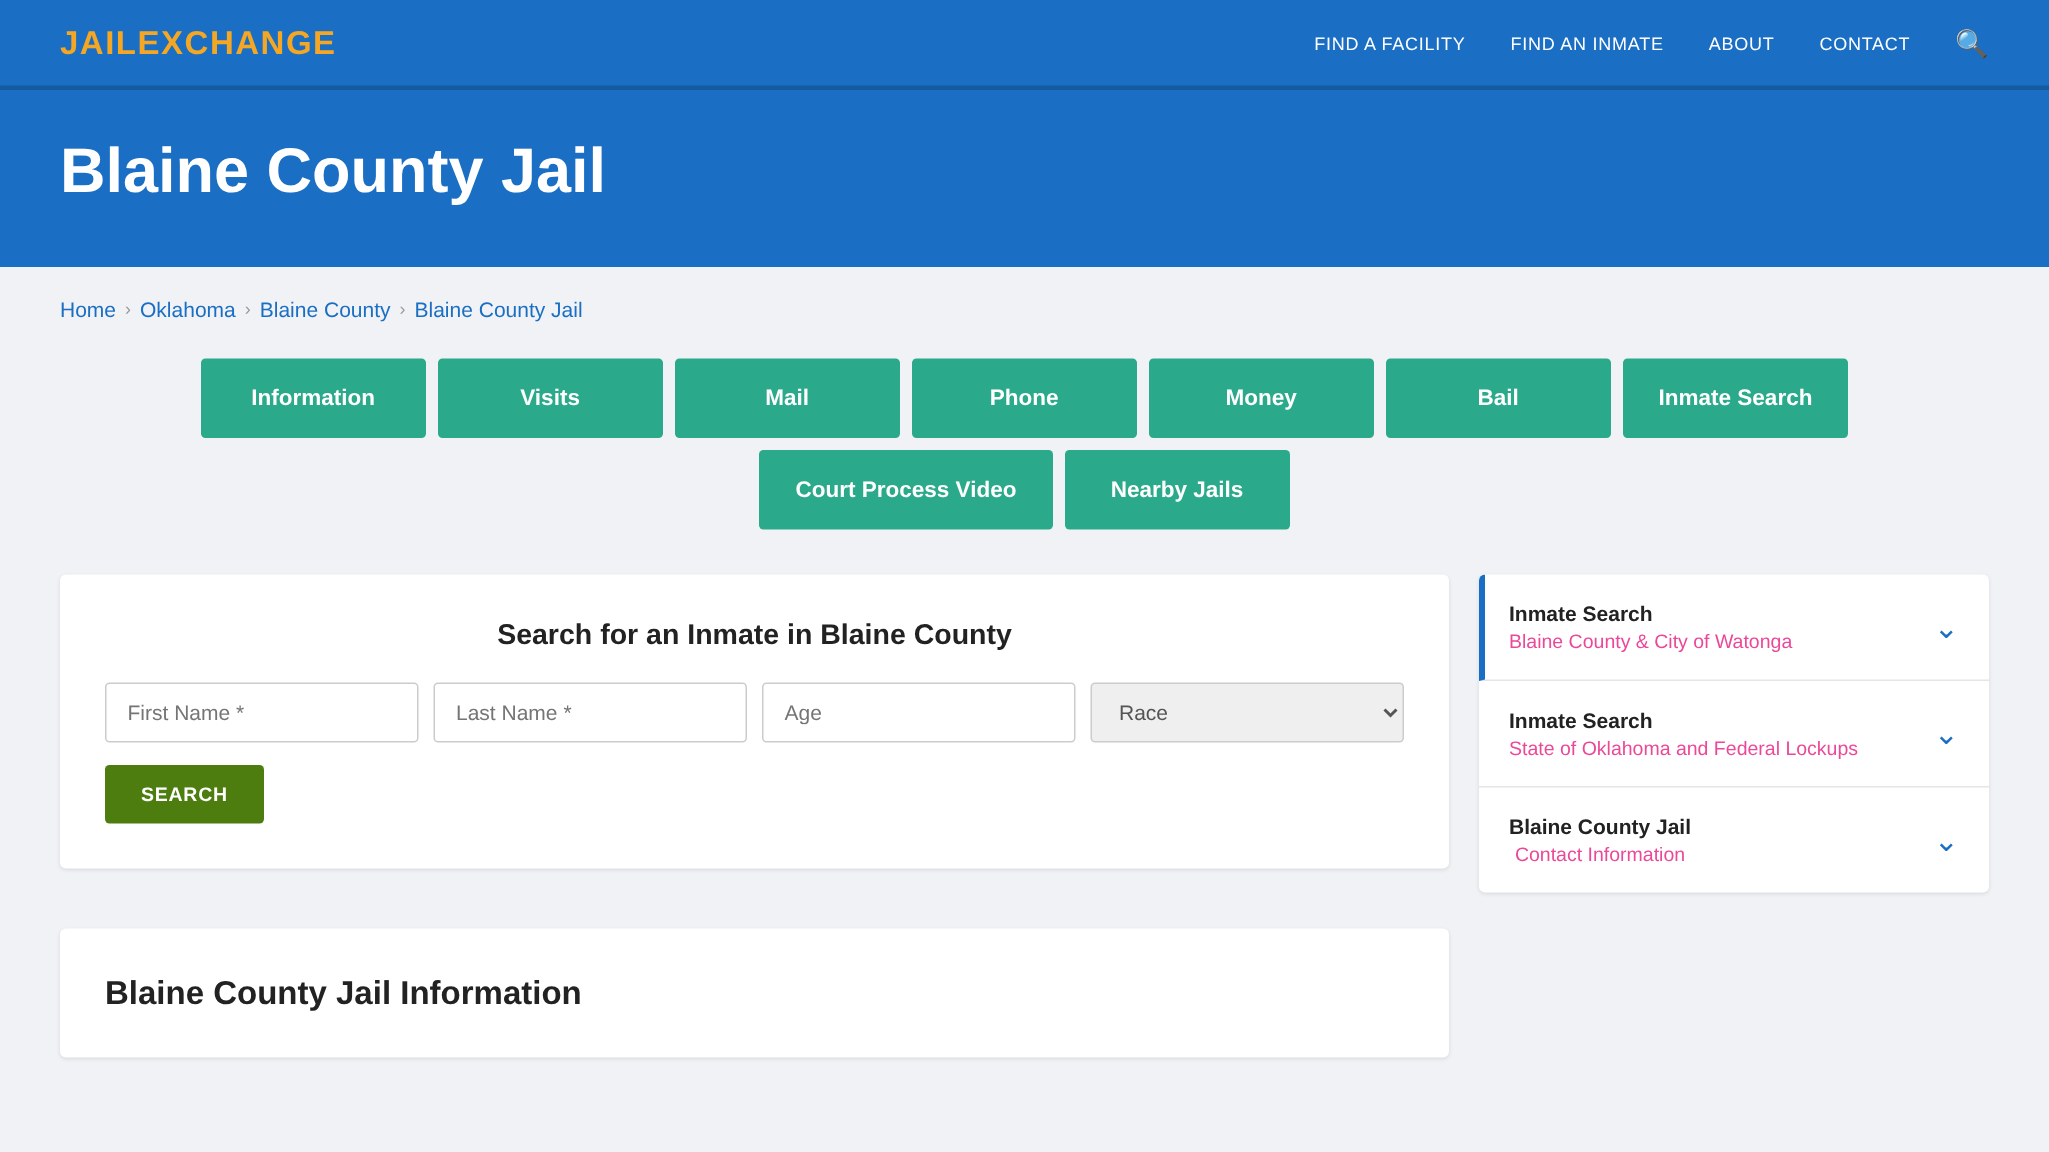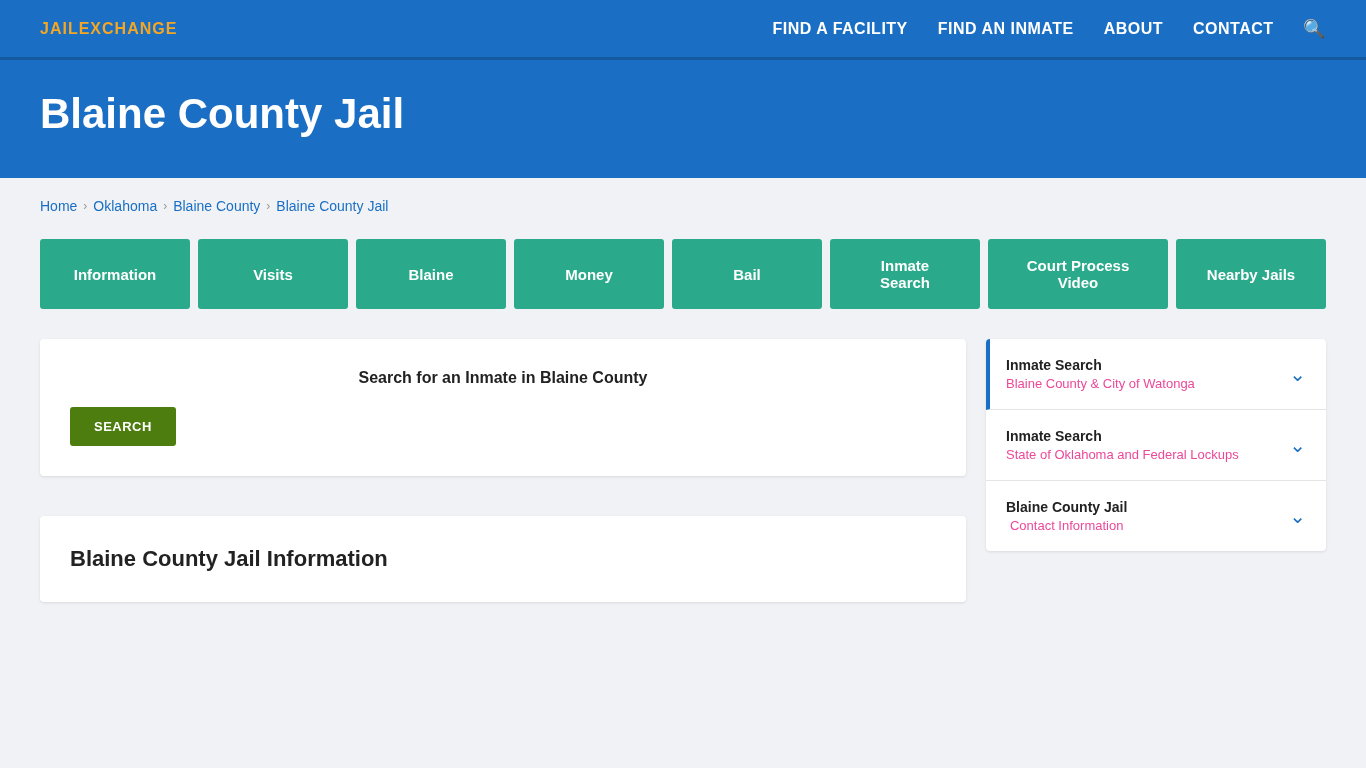--- a/index.html
+++ b/index.html
@@ -9,38 +9,38 @@
     .header {
       background: #1a6fc4;
       padding: 0 40px;
       height: 60px;
       display: flex;
       align-items: center;
       justify-content: space-between;
       border-bottom: 3px solid #155a9e;
     }
     .logo {
-      font-size: 16px;
+      font-size: 22px;
       font-weight: 900;
       color: white;
       letter-spacing: 1px;
     }
     .logo span {
       color: #f5a623;
     }
     .nav {
       display: flex;
       align-items: center;
       gap: 30px;
     }
     .nav a {
       color: white;
       text-decoration: none;
-      font-size: 16px;
-      font-weight: 700;
+      font-size: 12px;
+      font-weight: 400;
       letter-spacing: 0.5px;
       text-transform: uppercase;
     }
     .nav .search-icon {
       color: white;
       font-size: 18px;
       cursor: pointer;
     }
 
     
@@ -74,21 +74,21 @@
       text-align: center;
     }
     .breadcrumb .sep {
       color: #999;
       font-size: 12px;
     }
 
     
     .buttons-section {
       display: flex;
-      flex-direction: row;
+      flex-direction: column;
       align-items: center;
       gap: 8px;
       margin-bottom: 30px;
     }
     .btn-row {
       display: flex;
       gap: 8px;
       justify-content: center;
     }
     .nav-btn {
@@ -121,21 +121,21 @@
     
     .search-box {
       background: white;
       border-radius: 4px;
       padding: 30px;
       margin-bottom: 20px;
       box-shadow: 0 1px 3px rgba(0,0,0,0.1);
     }
     .search-box h2 {
       text-align: center;
-      font-size: 16px;
+      font-size: 19px;
       font-weight: 700;
       margin-bottom: 20px;
       color: #222;
     }
     .search-fields {
       display: flex;
       gap: 10px;
       margin-bottom: 15px;
       flex-wrap: wrap;
     }
@@ -250,37 +250,51 @@
     <span class="sep">›</span>
     <a>Blaine County</a>
     <span class="sep">›</span>
     <a>Blaine County Jail</a>
   </div>
 
   <div class="buttons-section">
     <div class="btn-row">
       <button class="nav-btn">Information</button>
       <button class="nav-btn">Visits</button>
-      <button class="nav-btn">Blaine</button>
+      <button class="nav-btn">Mail</button>
+      <button class="nav-btn">Phone</button>
       <button class="nav-btn">Money</button>
       <button class="nav-btn">Bail</button>
       <button class="nav-btn">Inmate Search</button>
     </div>
     <div class="btn-row">
       <button class="nav-btn">Court Process Video</button>
       <button class="nav-btn">Nearby Jails</button>
     </div>
   </div>
 
   <div class="main-layout">
 
     <div class="left-content">
 
       <div class="search-box">
         <h2>Search for an Inmate in Blaine County</h2>
+        <div class="search-fields">
+          <input type="text" placeholder="First Name *" style="">
+          <input type="text" placeholder="Last Name *" style="">
+          <input type="text" placeholder="Age" style="">
+          <select>
+            <option>Race</option>
+            <option>White</option>
+            <option>Black</option>
+            <option>Hispanic</option>
+            <option>Asian</option>
+            <option>Other</option>
+          </select>
+        </div>
         <button class="search-btn">SEARCH</button>
       </div>
 
       <div class="info-section">
         <h2>Blaine County Jail Information</h2>
       </div>
 
     </div>
 
     <div class="right-sidebar">

